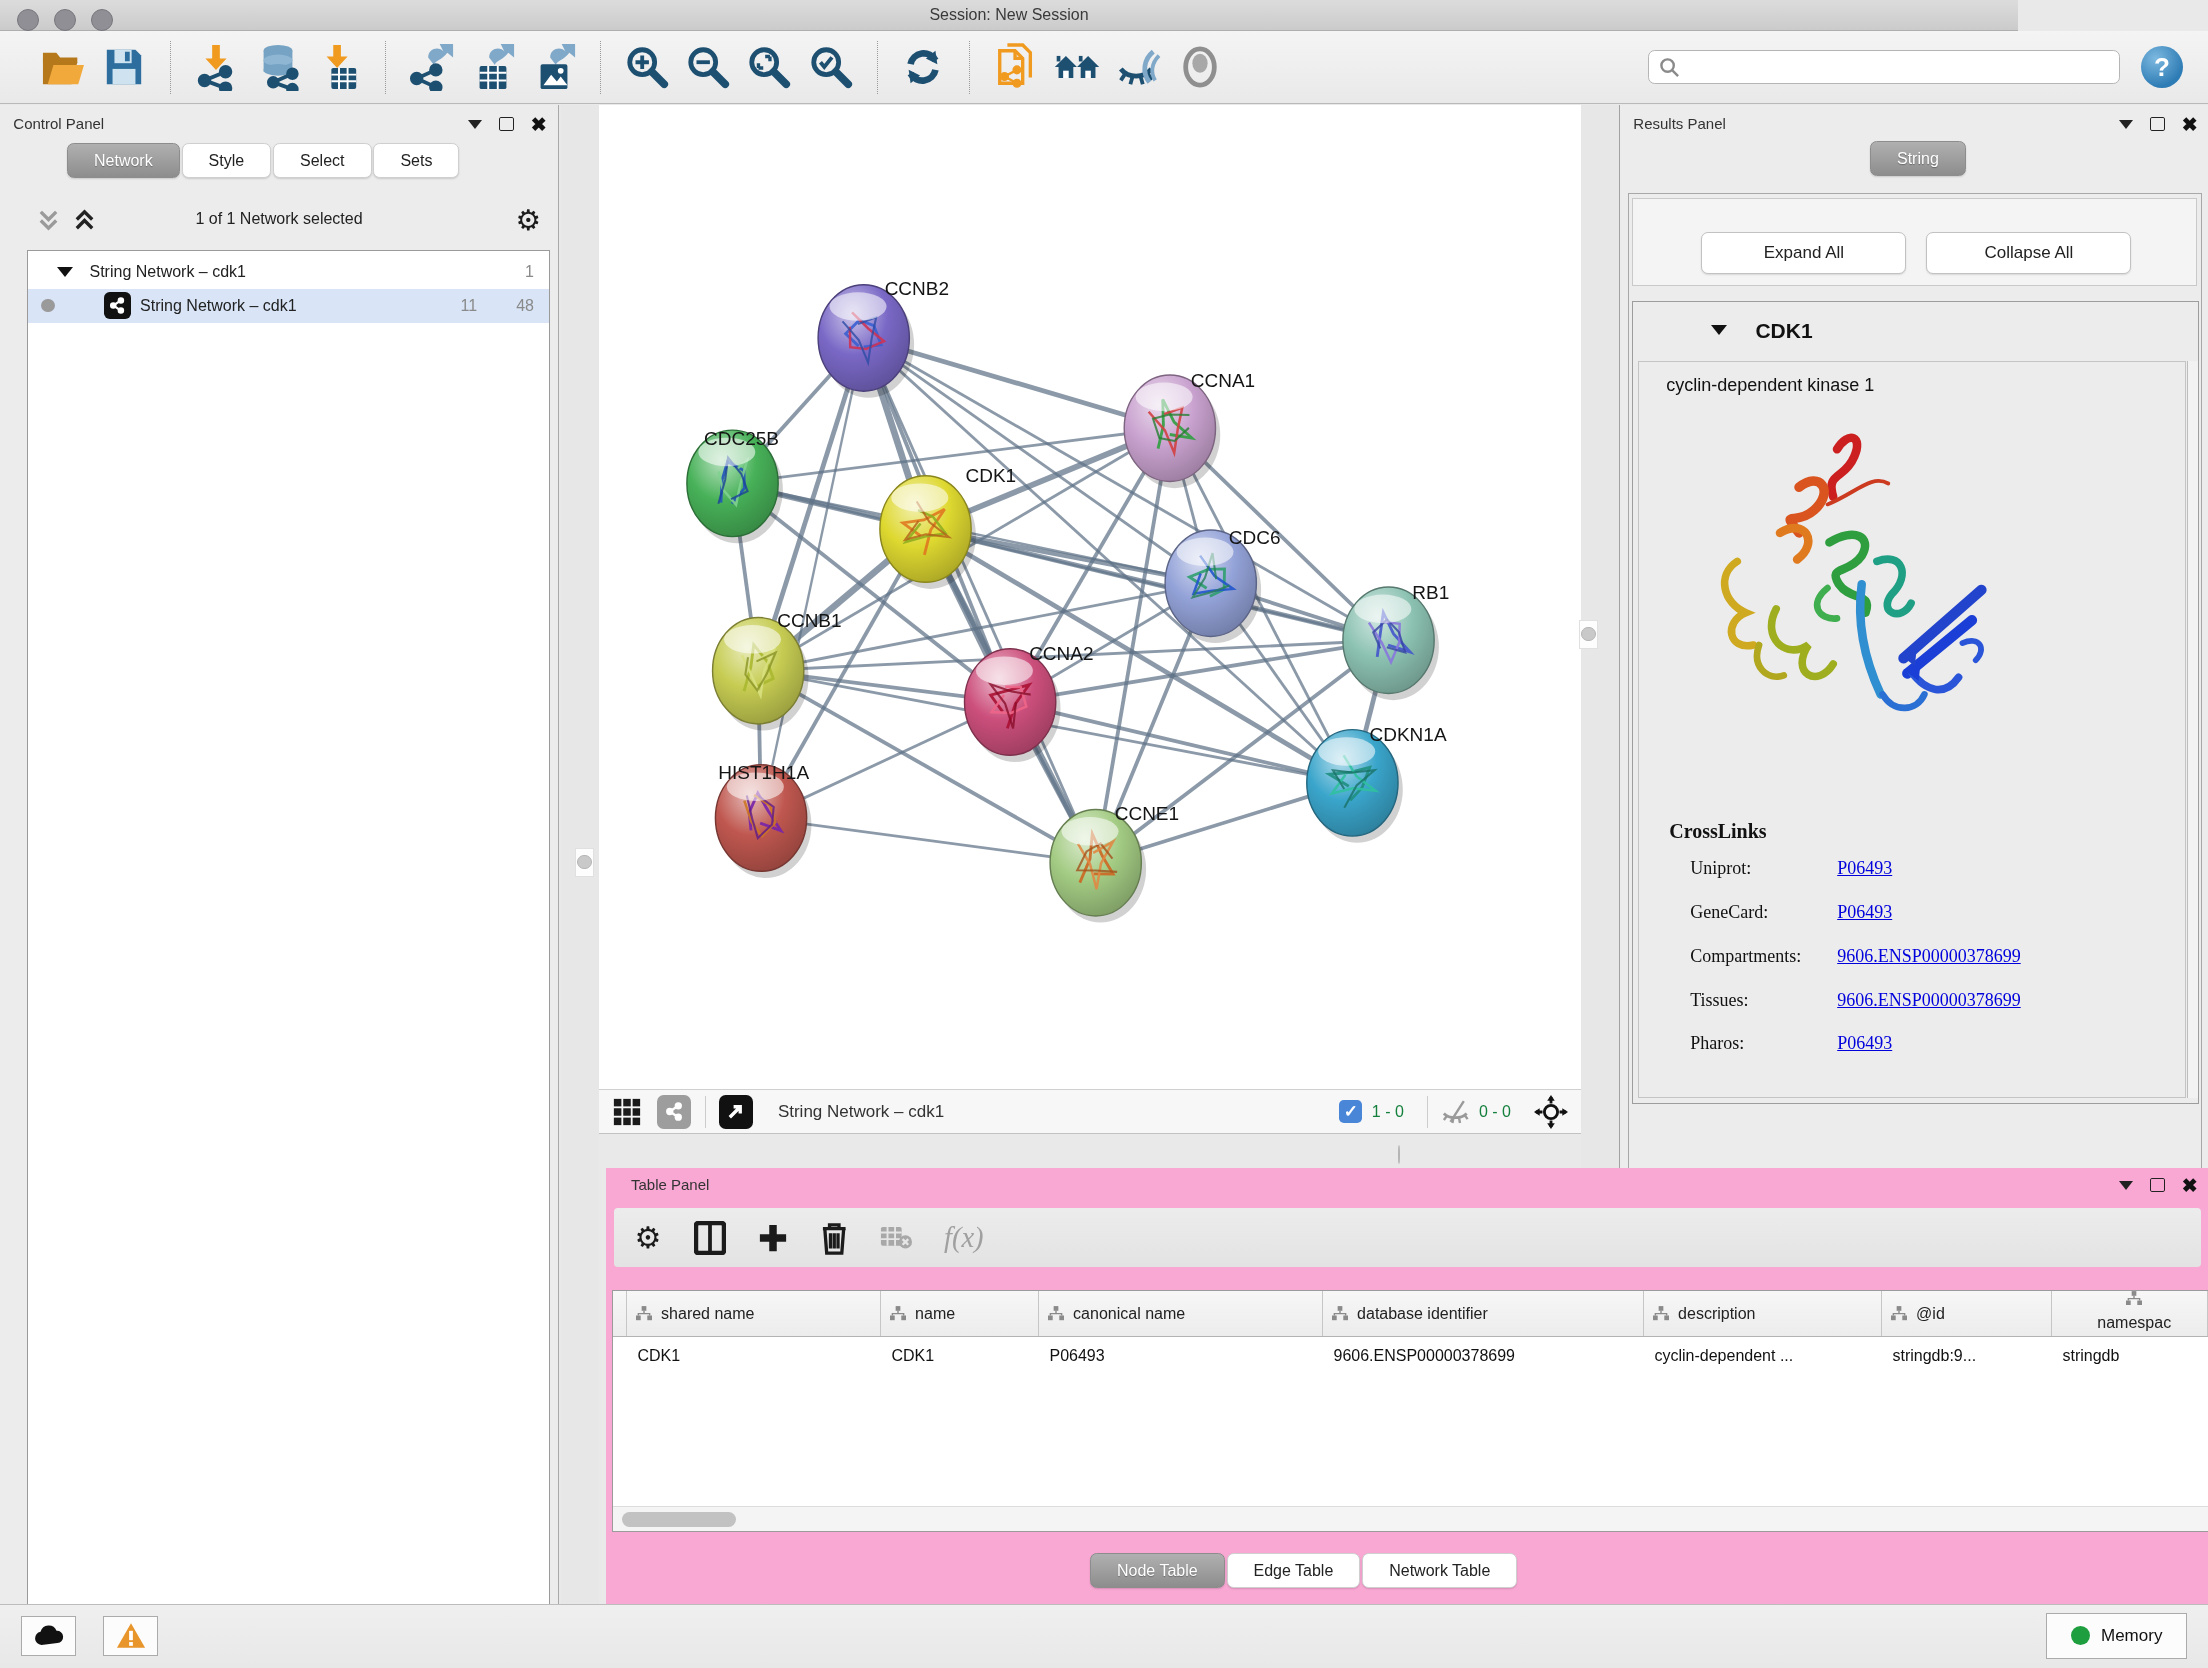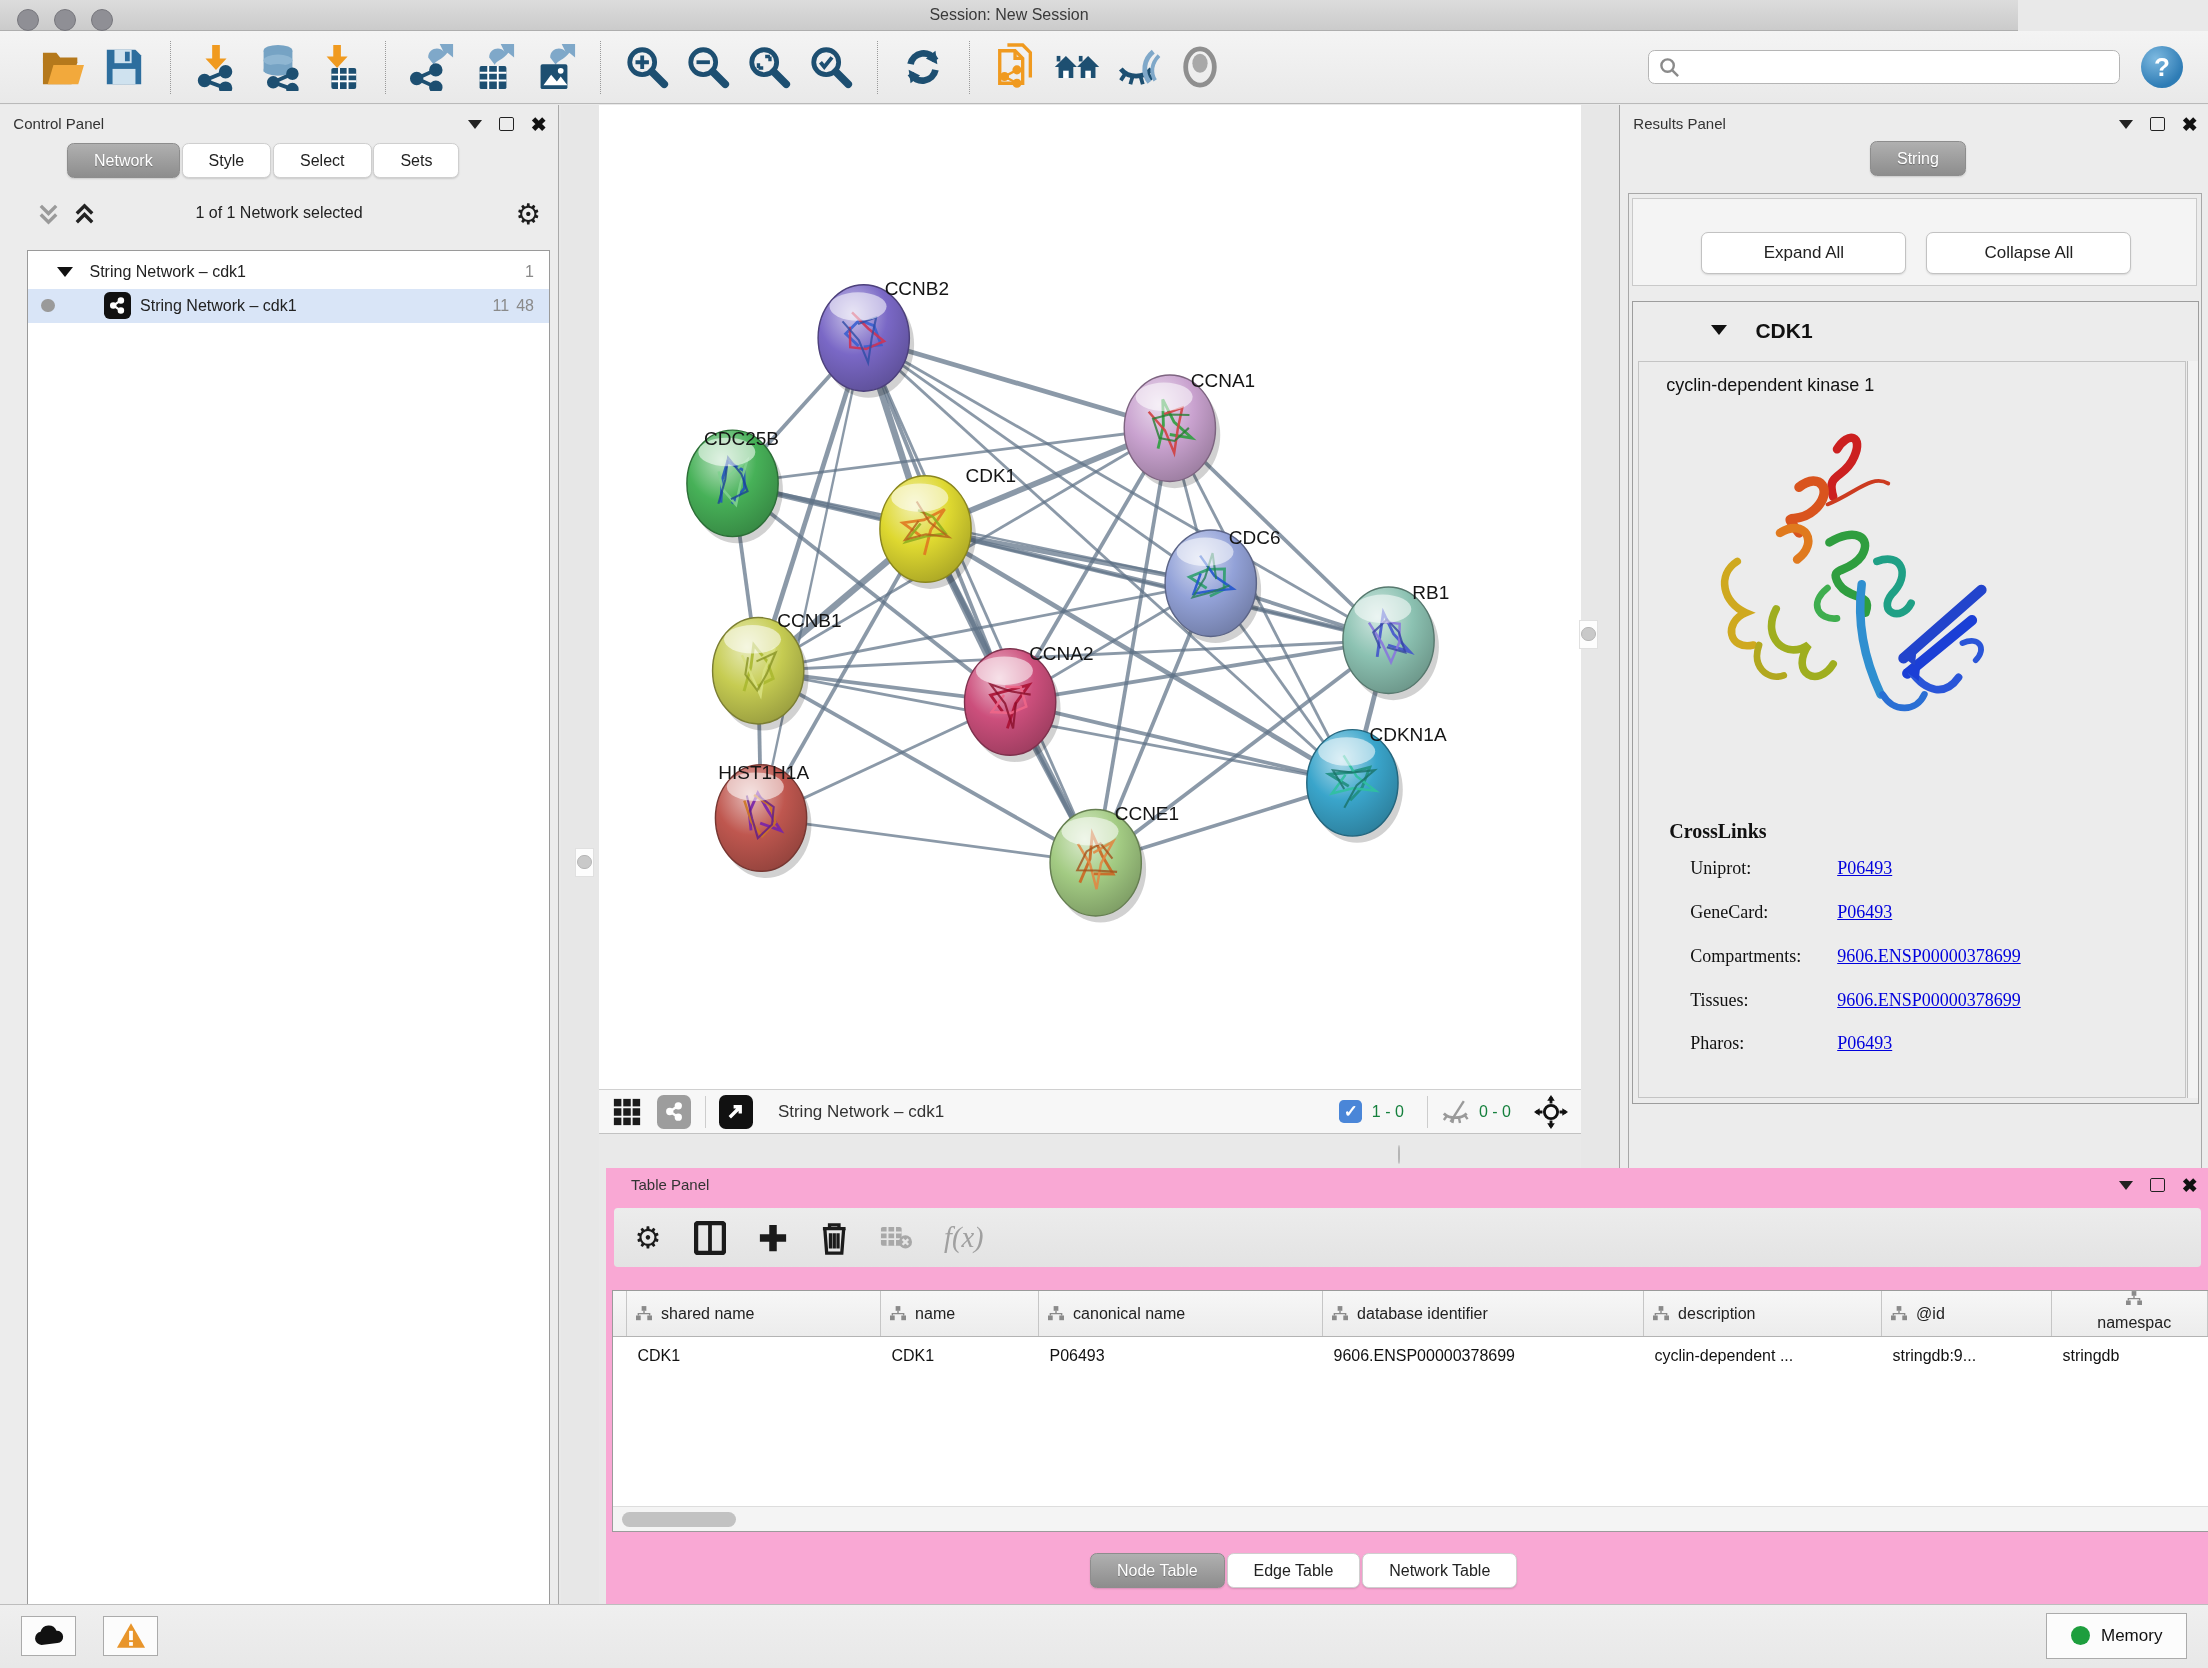--- a/index.html
+++ b/index.html
@@ -40,21 +40,21 @@
   .tab { height:35px; padding:0 26px; display:flex; align-items:center; justify-content:center;
     background:#fff; border:1px solid #cfcfcf; color:#222; font-size:16px; border-radius:6.7px;
     box-shadow:0 1px 1.9px rgba(0,0,0,.15); margin-right:1.9px; }
   .tab.sel { background:linear-gradient(#b0b0b0,#8d8d8d); color:#fff; border-color:#8d8d8d;
     text-shadow:0 1px 1px rgba(0,0,0,.3); }
 
   
   .control-panel { left:0; top:105px; width:559px; height:1499px; background:#ececec;
     border-right:1.9px solid #a9a9a9; }
   .cp-tabs { position:absolute; left:67px; top:38px; display:flex; }
-  .cp-selrow { position:absolute; left:0; top:91px; width:100%; height:38px; }
+  .cp-selrow { position:absolute; left:0; top:97px; width:100%; height:38px; }
   .cp-seltext { position:absolute; left:0; top:7.6px; width:100%; text-align:center; font-size:16px; color:#222; }
   .chev { position:absolute; top:5.7px; }
   .gear { position:absolute; right:17px; top:1.9px; font-size:28.5px; color:#1c1c1c; }
   .netlist { position:absolute; left:27px; top:145px; width:523px; height:1408px;
     background:#fff; border:1px solid #9a9a9a; }
   .netrow { position:relative; height:34px; display:flex; align-items:center; font-size:16px; }
   .netrow .cnt { color:#8a8a8a; }
   .netrow.sel { background:#d9e5f7; }
   .tri-down { width:0; height:0; border-left:8.6px solid transparent; border-right:8.6px solid transparent;
     border-top:10.5px solid #111; }
@@ -359,21 +359,21 @@
               <g stroke="#fff" stroke-width="2.5" fill="#fff">
                 <circle cx="14" cy="4" r="2.6"></circle>
                 <circle cx="5" cy="10" r="2.6"></circle>
                 <circle cx="14" cy="16" r="2.6"></circle>
                 <path d="M14 4 L5 10 L14 16" fill="none"></path>
               </g>
             </svg>
         </span>
         <span style="margin-left:9.5px">String Network – cdk1</span>
         <span class="cnt" style="margin-left:auto">11</span>
-        <span class="cnt" style="margin-left:7px;margin-right:15px">48</span>
+        <span class="cnt" style="margin-left:39px;margin-right:15px">48</span>
       </div>
     </div>
   </div>
 
   <div class="abs" style="left:561px;top:105px;width:38px;height:1499px;background:#e7e7e7"></div>
   <div class="abs splitter-handle" style="left:575px;top:848px">
       <span class="sh-dot"></span>
     </div>
 
   <div class="abs canvas">

